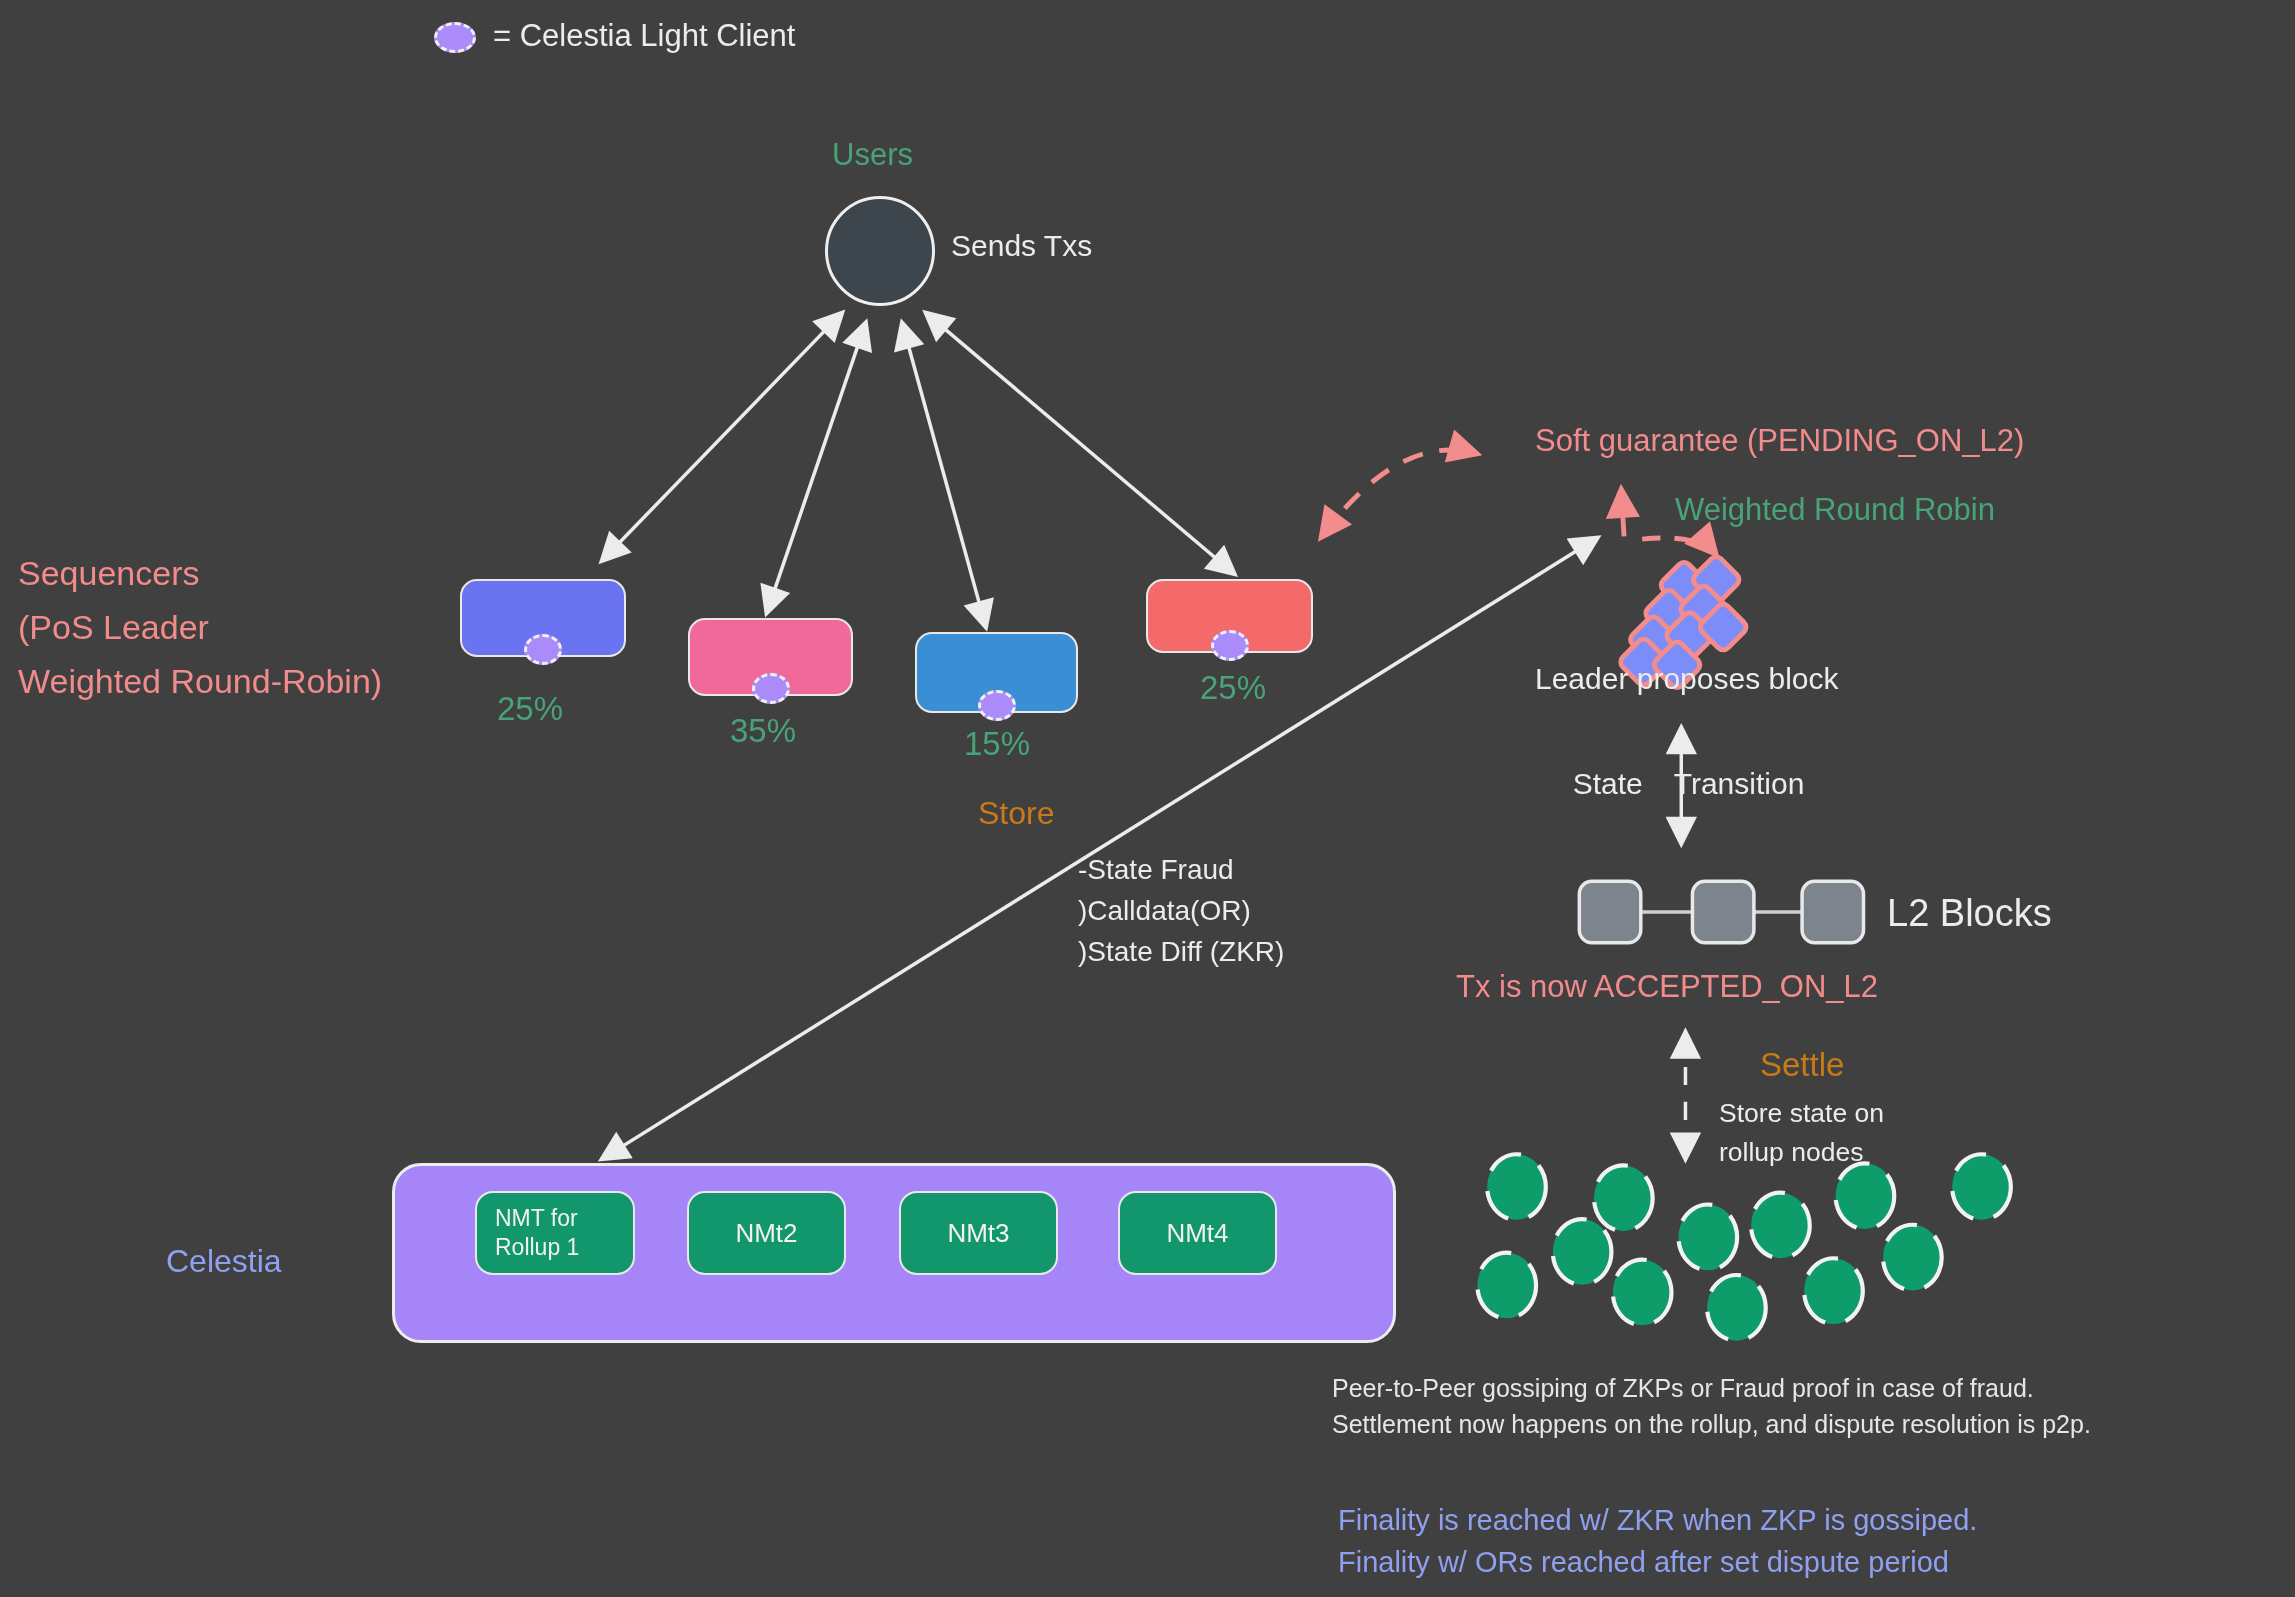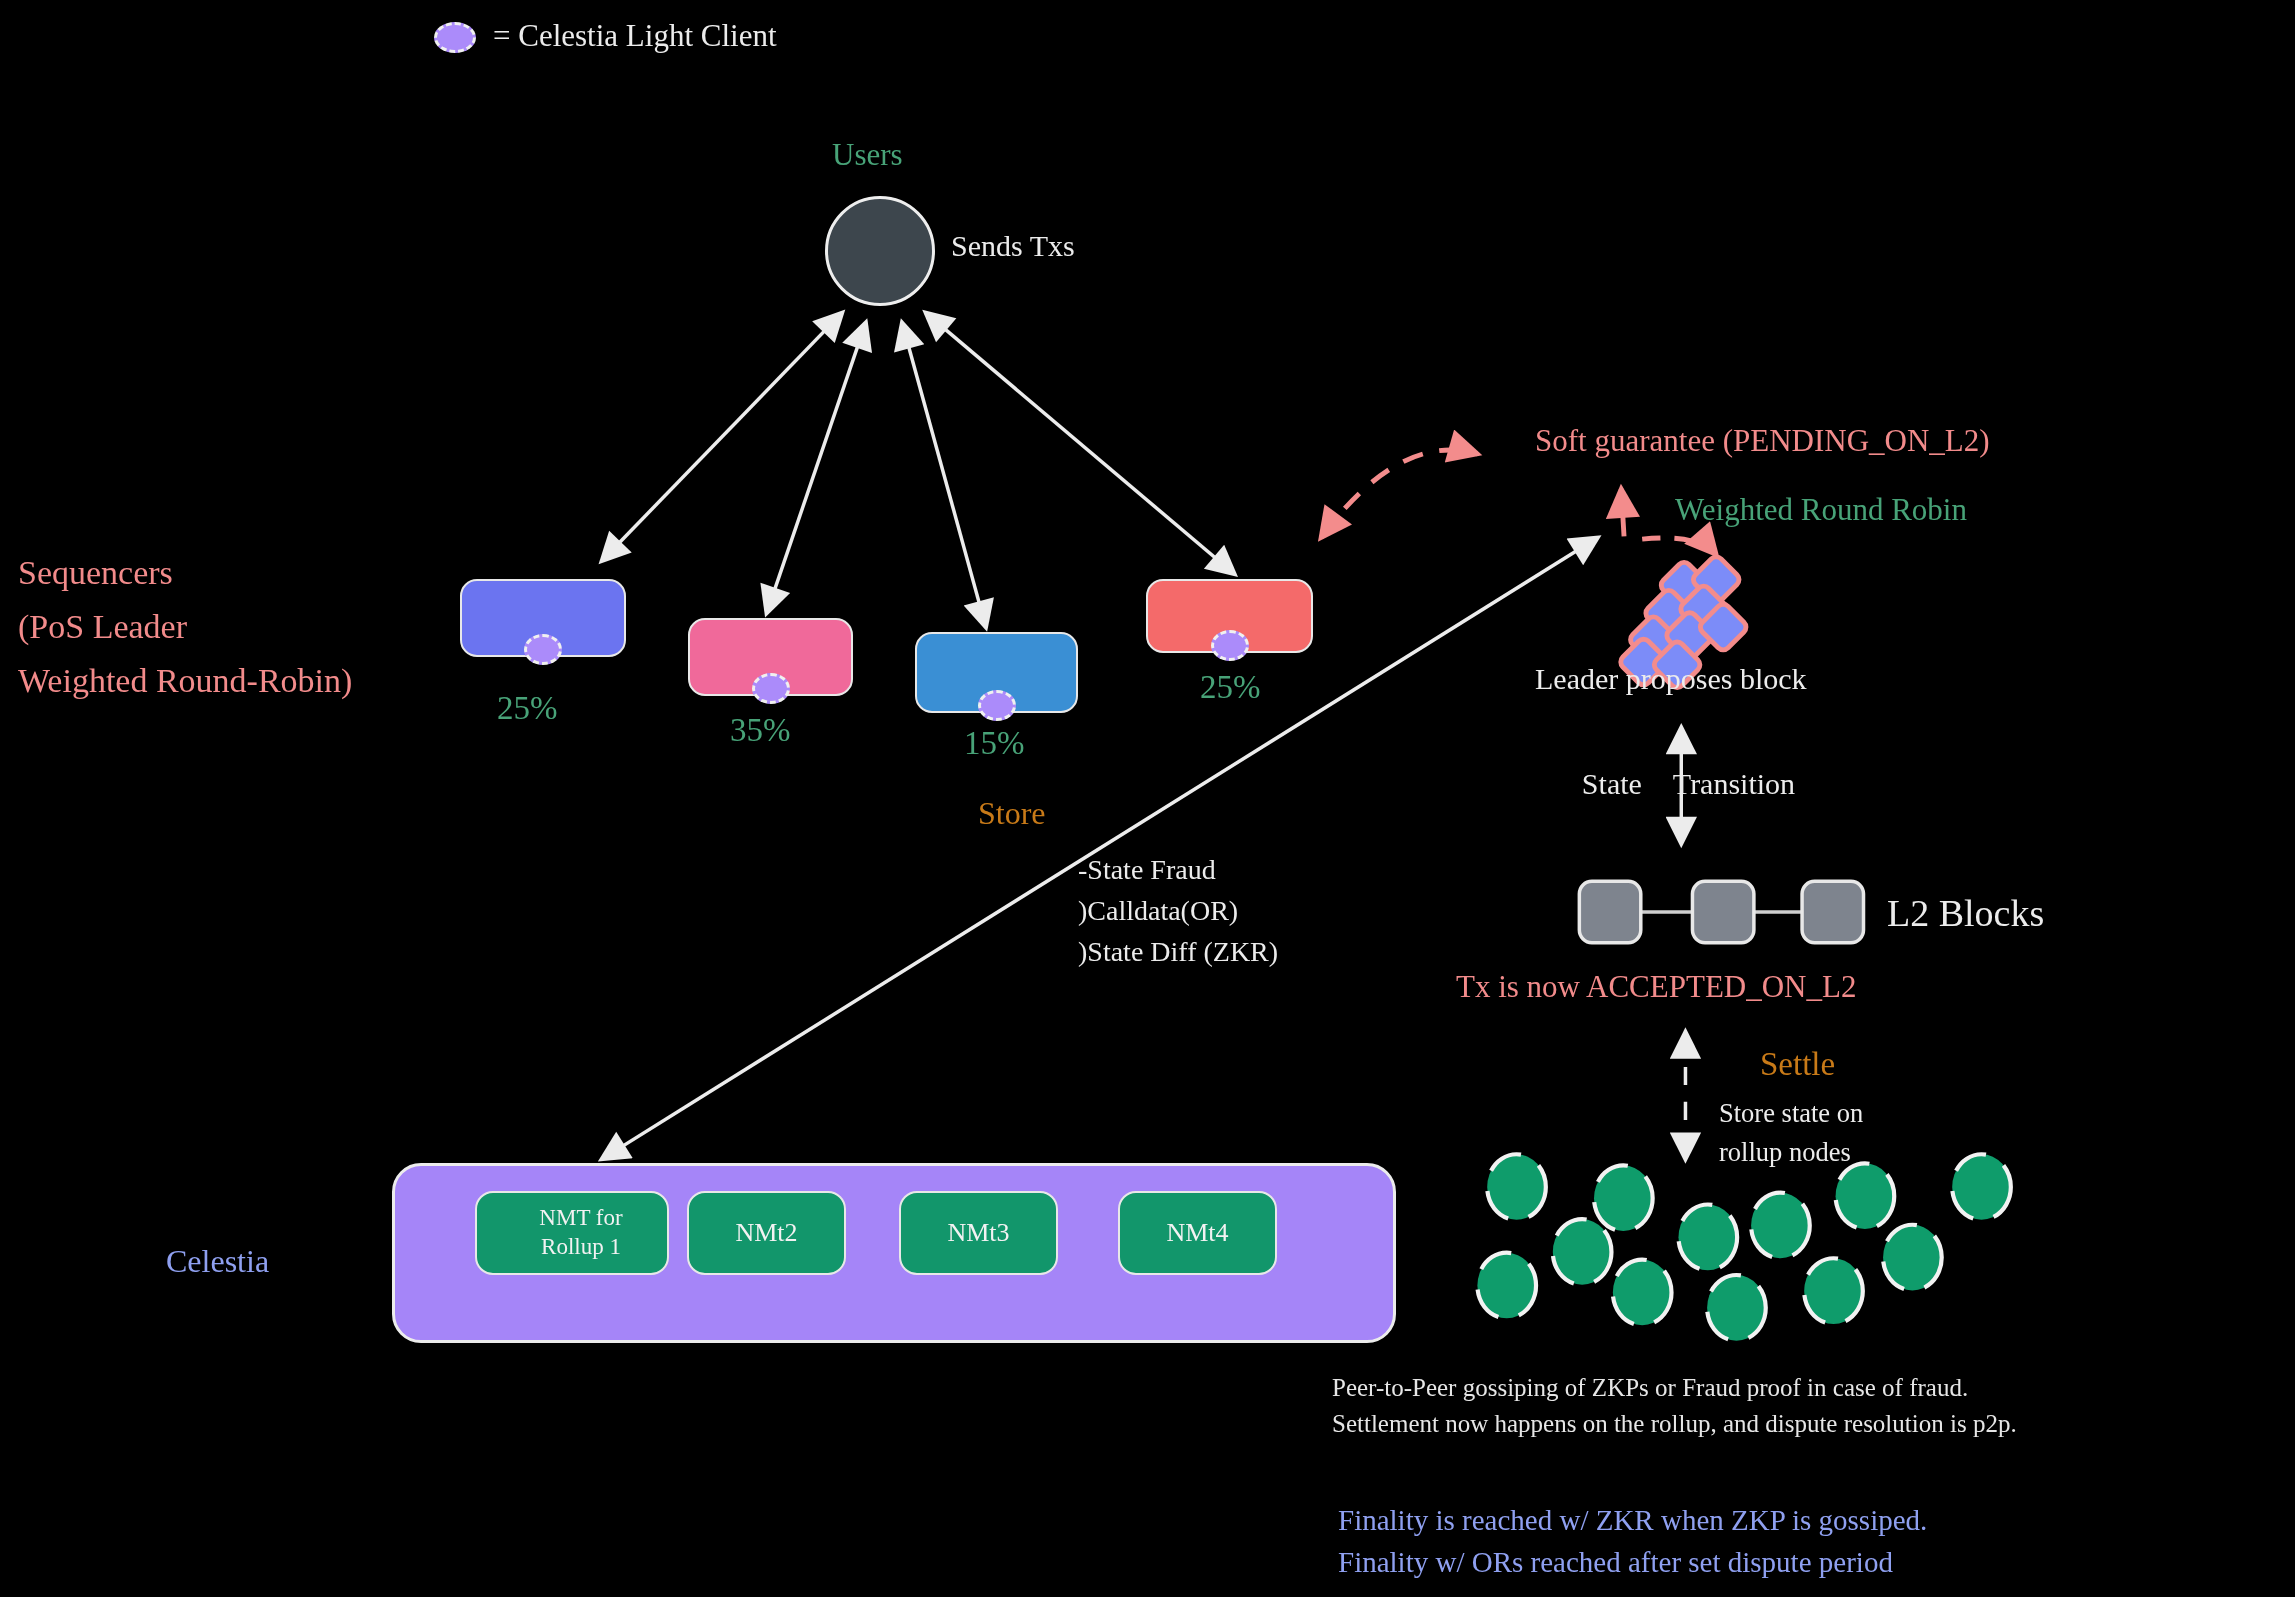--- a/index.html
+++ b/index.html
@@ -1,18 +1,18 @@
 <!DOCTYPE html>
 <html style="font-size:11.2px"><head>
 <meta charset="utf-8">
 <style>
   html,body{margin:0;padding:0;background:#131313;}
   #stage{
-    position:relative;width:2295px;height:1597px;background:#000000;overflow:hidden;
-    font-family:Liberation Serif, serif;color:#ececec;
+    position:relative;width:2295px;height:1597px;background:#404040;overflow:hidden;
+    font-family:Liberation Sans, sans-serif;color:#ececec;
   }
   .txt{position:absolute;white-space:nowrap;line-height:1.15;}
   .salmon{color:#f28b8b;}
   .green{color:#48a378;}
   .orange{color:#c87a18;}
   .peri{color:#8fa0f0;}
   .white{color:#ececec;}
   svg.layer{position:absolute;left:0;top:0;}
   .seq-box{position:absolute;border:2.8px solid #e8e8e8;border-radius:17px;}
   .client-dot{
@@ -161,21 +161,21 @@
 
   <div class="txt orange" style="left:978px;top:795px;font-size:32px;">Store</div>
   <div class="txt white" style="left:1078px;top:849px;font-size:28px;line-height:41px;">
     <div>-State Fraud</div>
     <div>)Calldata(OR)</div>
     <div>)State Diff (ZKR)</div>
   </div>
 
   <div class="txt peri" style="left:166px;top:1243px;font-size:32px;">Celestia</div>
   <div class="celestia-box">
-    <div class="nmt-box small" style="left:80px;width:194px;align-items:center;">
+    <div class="nmt-box small" style="left:80px;width:160px;">
       <div>NMT for</div>
       <div>Rollup 1</div>
     </div>
     <div class="nmt-box" style="left:292px;width:159px;">
       <div>NMt2</div>
     </div>
     <div class="nmt-box" style="left:504px;width:159px;">
       <div>NMt3</div>
     </div>
     <div class="nmt-box" style="left:723px;width:159px;">

